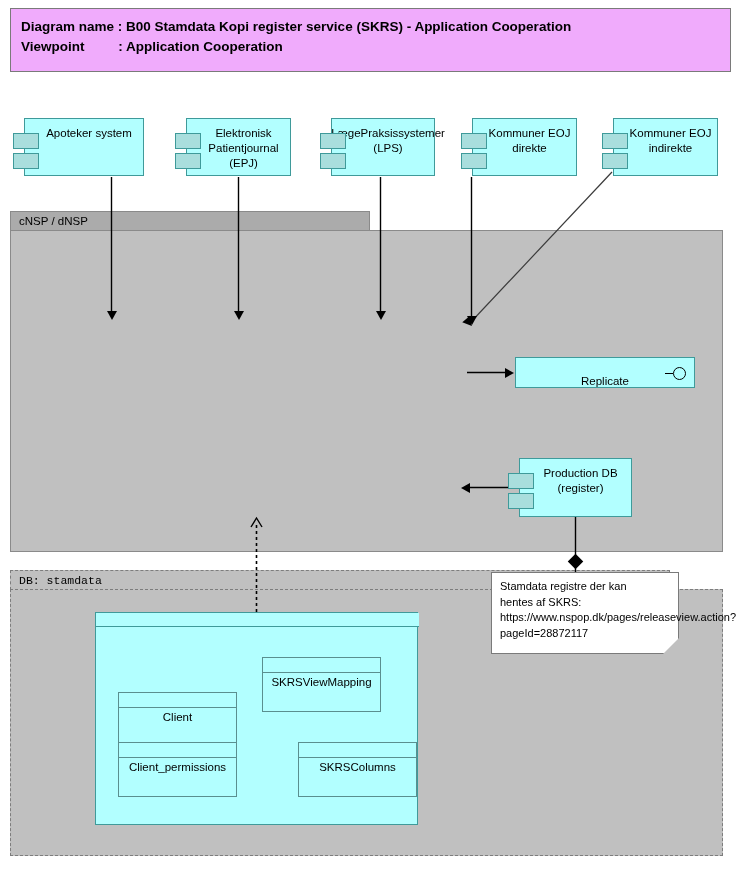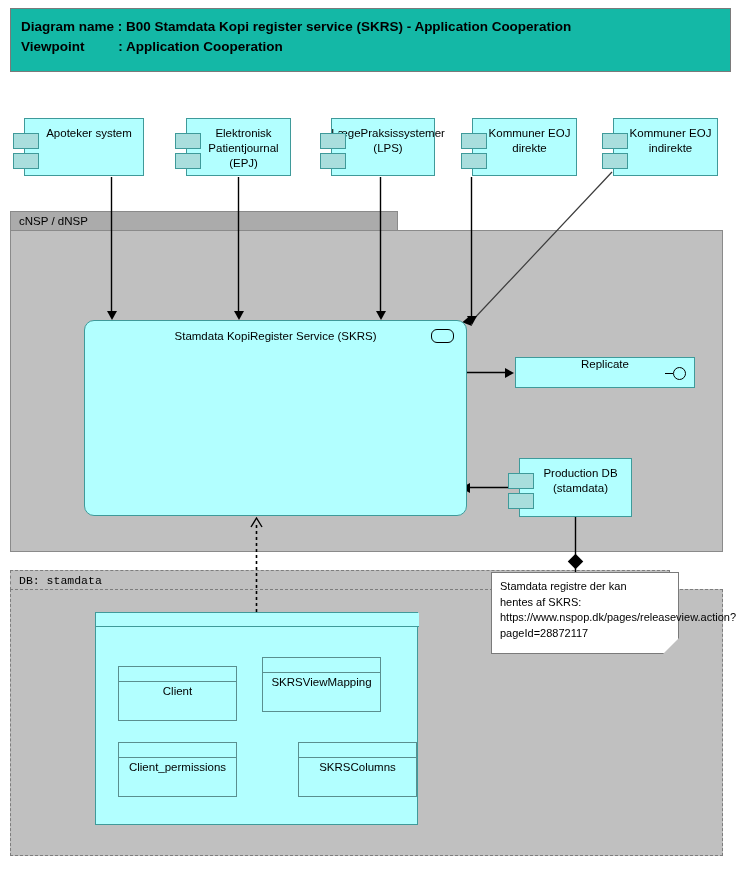--- a/index.html
+++ b/index.html
@@ -15,21 +15,21 @@
     width: 741px;
     height: 870px;
     background: #ffffff;
     overflow: hidden;
   }
   .abs { position: absolute; box-sizing: border-box; }
 
   
   .title-box {
     left: 10px; top: 8px; width: 721px; height: 64px;
-    background: #14b8a6;
+    background: #f0abfc;
     border: 1px solid #7a7a7a;
     padding: 8px 10px 4px 10px;
   }
   .title-line {
     font-size: 13.5px;
     font-weight: bold;
     color: #000;
     line-height: 20px;
     white-space: pre;
   }
@@ -108,21 +108,21 @@
     border-radius: 6px;
     background: #b2ffff;
   }
   .plain-box {
     background: #b2ffff;
     border: 1px solid #3f9a9a;
     font-size: 11.5px;
     color: #000;
     text-align: center;
     display: flex;
-    align-items: flex-start;
+    align-items: flex-end;
     justify-content: center;
   }
   .lollipop {
     position: absolute;
     display: flex;
     align-items: center;
   }
   .lollipop .stem {
     width: 8px; height: 0;
     border-top: 1.5px solid #000;
@@ -227,21 +227,21 @@
 </head>
 <body>
 
 <div id="canvas">
 
   <div class="abs title-box">
     <div class="title-line">Diagram name : B00 Stamdata Kopi register service (SKRS) - Application Cooperation</div>
     <div class="title-line">Viewpoint         : Application Cooperation</div>
   </div>
 
-  <div class="abs group-tab" style="left:10px; top:211px; width:388px; height:20px;">cNSP / dNSP</div>
+  <div class="abs group-tab" style="left:10px; top:211px; width:360px; height:20px;">cNSP / dNSP</div>
   <div class="abs group" style="left:10px; top:230px; width:713px; height:322px;"></div>
 
   <div class="abs group-tab-dashed" style="left:10px; top:570px; width:660px; height:20px;">DB: stamdata</div>
   <div class="abs group-dashed" style="left:10px; top:589px; width:713px; height:267px;"></div>
 
   <svg class="svg-layer">
 
     <line x1="111.5" y1="177" x2="111.5" y2="316" stroke="#000" stroke-width="1.4"></line>
 
     <line x1="238.5" y1="177" x2="238.5" y2="316" stroke="#000" stroke-width="1.4"></line>
@@ -298,49 +298,45 @@
     <div class="comp-tab t2"></div>
     <span>Kommuner EOJ direkte</span>
   </div>
 
   <div class="abs component" style="left:613px; top:118px; width:105px; height:58px;">
     <div class="comp-tab t1"></div>
     <div class="comp-tab t2"></div>
     <span>Kommuner EOJ indirekte</span>
   </div>
 
-  <div class="abs service-main" style="left:84px; top:320px; width:383px; height:196px;">
-    <span>Stamdata KopiRegister Service (SKRS)</span>
-    <div class="oval-icon" style="right:12px; top:8px;"></div>
-  </div>
 
   <div class="abs plain-box" style="left:515px; top:357px; width:180px; height:31px;">
     <span>Replicate</span>
     <div class="lollipop" style="right:8px; top:9px;">
       <div class="stem"></div>
         <div class="circle"></div>
     </div>
   </div>
 
   <div class="abs component" style="left:519px; top:458px; width:113px; height:59px;">
     <div class="comp-tab t1"></div>
     <div class="comp-tab t2"></div>
-    <span>Production DB (stamdata)</span>
+    <span>Production DB (register)</span>
   </div>
 
   <div class="abs note" style="left:491px; top:572px; width:188px; height:82px;">
     <span>Stamdata registre der kan hentes af SKRS: https://www.nspop.dk/pages/releaseview.action?pageId=28872117</span>
     <div class="note-fold"></div>
   </div>
 
   <div class="abs package" style="left:95px; top:612px; width:323px; height:213px;">
     <div class="package-head" style="width:323px;"></div>
   </div>
 
-  <div class="abs entity" style="left:118px; top:666px; width:119px; height:55px;">
+  <div class="abs entity" style="left:118px; top:692px; width:119px; height:55px;">
     <div class="entity-head"></div>
     <div class="entity-label">Client</div>
   </div>
 
   <div class="abs entity" style="left:262px; top:657px; width:119px; height:55px;">
     <div class="entity-head"></div>
     <div class="entity-label">SKRSViewMapping</div>
   </div>
 
   <div class="abs entity" style="left:118px; top:742px; width:119px; height:55px;">

